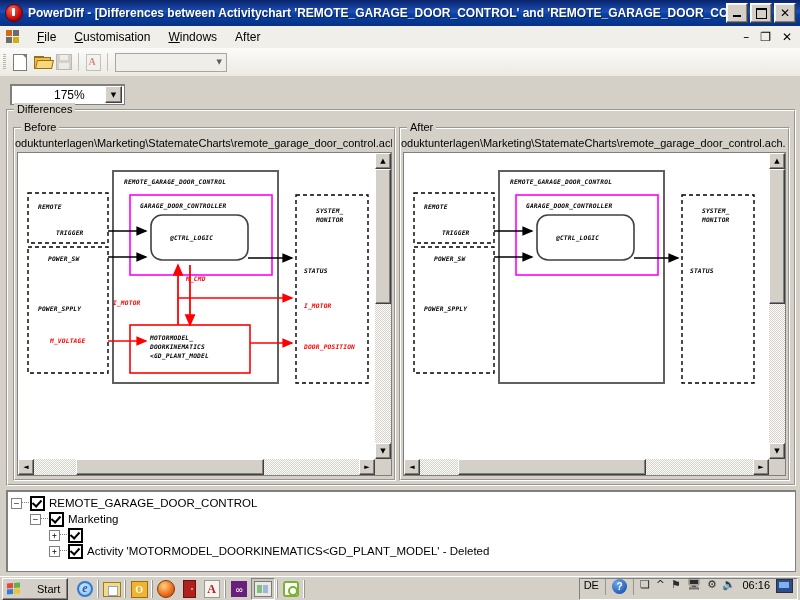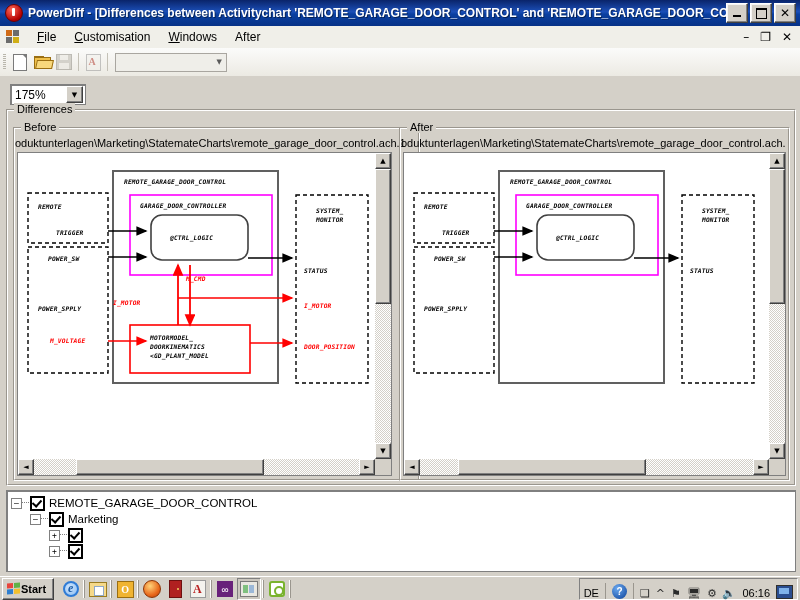--- a/index.html
+++ b/index.html
@@ -89,38 +89,38 @@
   }
   .tb-combo .arw{font-size:7px;color:#5a5a5a;margin-right:4px;font-family:"DejaVu Sans",sans-serif;}
 
   
   .client{
     position:absolute;left:0;top:76px;width:800px;height:500px;background:#d4d0c8;
   }
   .zoom-combo{
     position:absolute;left:10px;top:8px;width:74px;height:19px;background:#fff;
     border:1px solid #7f7f7f;box-shadow:inset 1px 1px 0 #808080;
-    display:flex;align-items:center;
+    display:flex;align-items:center;padding-left:39px;
   }
   .zoom-combo .zv{flex:1;padding-left:4px;font-size:12px;color:#000;}
   .zoom-combo .zb{
     width:15px;height:15px;margin-right:2px;background:#d4d0c8;
     border:1px solid #fff;border-right-color:#404040;border-bottom-color:#404040;
     box-shadow:inset -1px -1px 0 #808080;
     display:flex;align-items:center;justify-content:center;font-size:7px;
     font-family:"DejaVu Sans",sans-serif;color:#000;
   }
 
   
   .gb{position:absolute;border:1px solid #fff;border-top-color:#9a968e;border-left-color:#9a968e;}
   .gb-in{position:absolute;inset:0;border:1px solid #9a968e;border-top-color:#fff;border-left-color:#fff;}
   .gb-label{position:absolute;top:-7px;left:7px;background:#d4d0c8;padding:0 3px;font-size:11px;color:#000;z-index:3;}
 
   #grp-diff{left:6px;top:33px;width:788px;height:375px;}
-  #grp-before{left:6px;top:17px;width:381px;height:352px;padding-left:24px;}
+  #grp-before{left:6px;top:17px;width:381px;height:352px;}
   #grp-after{left:392px;top:17px;width:389px;height:352px;}
 
   .path-text{
     position:absolute;left:1px;top:9px;width:calc(100% - 4px);height:13px;
     font-size:11px;color:#000;white-space:nowrap;overflow:hidden;
   }
 
   
   .spanel{position:absolute;left:3px;top:24px;background:#fff;
     border:1px solid #7f7f7f;box-shadow:inset 1px 1px 0 #808080;overflow:hidden;}
@@ -169,37 +169,37 @@
     border:solid #000;border-width:0 2px 2px 0;transform:rotate(42deg);
   }
   .tv-pad{flex:0 0 auto;}
 
   
   .taskbar{
     position:absolute;left:0;top:576px;width:800px;height:24px;background:#d4d0c8;
     border-top:1px solid #fff;display:flex;align-items:center;
   }
   .start-btn{
-    margin-left:2px;height:20px;padding:0 7px 0 4px;display:flex;align-items:center;gap:0;
+    margin-left:2px;height:20px;padding:0 7px 0 4px;display:flex;align-items:center;gap:16px;
     background:#d4d0c8;border:1px solid #fff;border-right-color:#404040;border-bottom-color:#404040;
-    box-shadow:inset -1px -1px 0 #808080;font-weight:bold;font-size:11px;color:#000;
+    box-shadow:inset -1px -1px 0 #808080;font-weight:normal;font-size:11px;color:#000;
   }
   .flag{width:14px;height:13px;position:relative;transform:skewY(-4deg);}
   .flag i{position:absolute;width:6px;height:5px;}
   .flag i:nth-child(1){left:0;top:0;background:#e8453c;}
   .flag i:nth-child(2){left:7px;top:0;background:#60b246;}
   .flag i:nth-child(3){left:0;top:6px;background:#2f7fd0;}
   .flag i:nth-child(4){left:7px;top:6px;background:#f2c02e;}
   .ql{display:flex;align-items:center;gap:1px;margin-left:6px;}
   .ql-sep{width:3px;height:18px;
     background:repeating-linear-gradient(to right,#fff 0 1px,#9a968e 1px 2px,transparent 2px 3px);}
   .qlbtn{width:22px;height:20px;display:flex;align-items:center;justify-content:center;position:relative;}
   .qlbtn.pressed{border:1px solid #808080;border-right-color:#fff;border-bottom-color:#fff;background:#cbc7bf;}
   .tray{
-    margin-left:auto;height:20px;display:flex;align-items:flex-end;gap:6px;padding:0 4px;
+    margin-left:auto;height:20px;display:flex;align-items:flex-start;gap:6px;padding:0 4px;
     border:1px solid #808080;border-right-color:#fff;border-bottom-color:#fff;margin-right:2px;
   }
   .tray-sep{width:1px;height:16px;background:#9a968e;}
   .tray-time{font-size:11px;color:#000;}
 
   
   .ie{width:16px;height:16px;border-radius:50%;border:2px solid #2e7bd6;position:relative;
      background:radial-gradient(circle at 40% 35%,#cfe6ff,#8dbdf0);box-sizing:border-box;}
   .ie:after{content:"e";position:absolute;left:3px;top:-2px;font-size:12px;font-style:italic;
      font-weight:bold;color:#1f5fa8;font-family:"Liberation Serif",serif;}
@@ -487,20 +487,21 @@
           <span class="tv-chk"></span>
         </div>
 
         <div class="tvrow">
           <span class="tv-pad" style="width:38px;"></span>
           <span class="tv-exp">
               <span>+</span>
             </span>
           <span class="tv-dots"></span>
           <span class="tv-chk"></span>
+          <span>Activity 'MOTORMODEL_DOORKINEMATICS&lt;GD_PLANT_MODEL' - Deleted</span>
         </div>
 
       </div>
     </div>
   </div>
 
   <div class="taskbar">
     <div class="start-btn">
       <span class="flag">
           <i></i>

